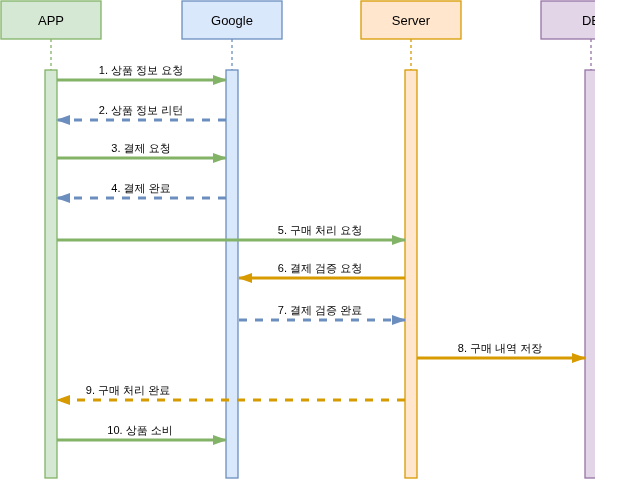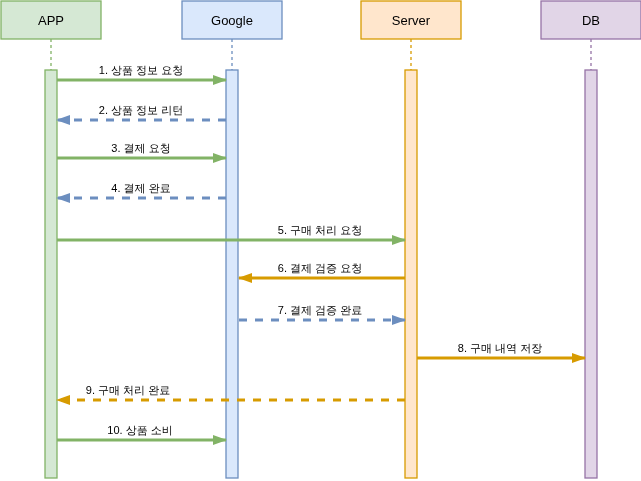--- a/index.html
+++ b/index.html
@@ -3,21 +3,21 @@
 <meta charset="utf-8">
 <style>
   html, body {
     margin: 0;
     padding: 0;
     background: #ffffff;
     font-family: "Liberation Sans", sans-serif;
   }
   .canvas {
     position: relative;
-    width: 641px;
+    width: 595px;
     height: 481px;
     background: #ffffff;
     overflow: hidden;
   }
   svg { display: block; }
   .actor-label {
     font-family: "Liberation Sans", sans-serif;
     font-size: 13px;
     fill: #000000;
   }

